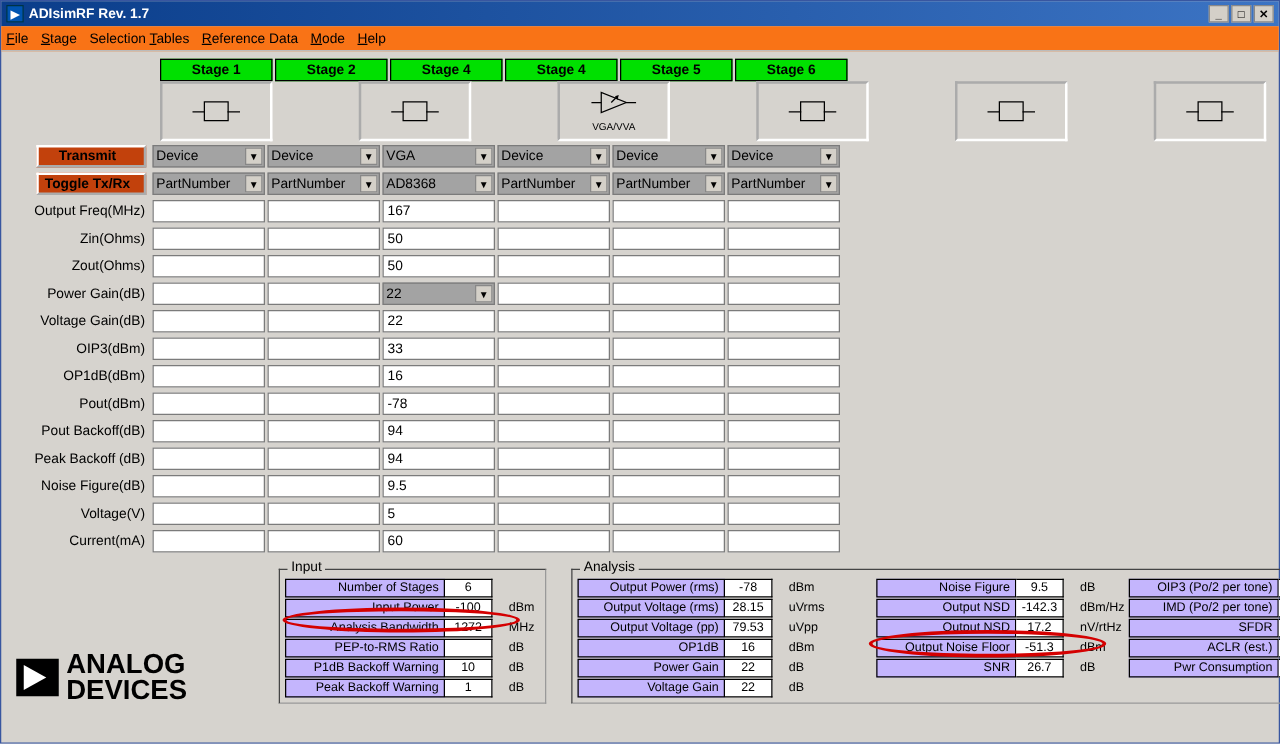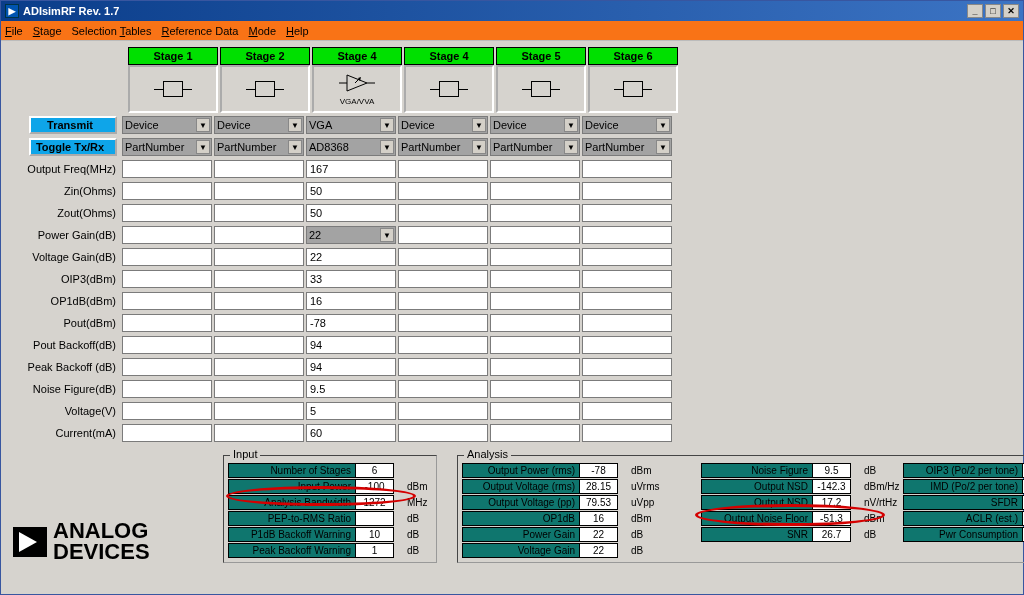--- a/index.html
+++ b/index.html
@@ -8,40 +8,40 @@
 .titlebar { height: 20px; background: linear-gradient(to right, #0a3d8a, #3c74c4); color: #fff; display: flex; align-items: center; padding: 0 4px; font-weight: bold; }
 .titlebar .icon { width: 14px; height: 14px; background: #0054b0; border:1px solid #034; margin-right: 4px; display:flex;align-items:center;justify-content:center;color:#fff;font-size:9px;}
 .titlebar .spacer { flex:1; }
 .titlebar .wbtn { width: 16px; height:14px; background:#d4d0c8; border:1px solid #888; margin-left:2px; display:flex;align-items:center;justify-content:center; font-size:9px; color:#000; }
 .menubar { height: 20px; background:#f97316; display:flex; align-items:center; padding:0 4px; gap:10px; border-bottom:1px solid #bbb;}
 .menubar span { cursor:default; }
 .menubar span u { text-decoration: underline; }
 .content { padding: 6px 8px; }
 .stage-header-row { display:flex; margin-left: 119px; }
 .stage-header { width: 90px; height:18px; background:#00e000; border:1px solid #000; font-weight:bold; display:flex;align-items:center;justify-content:center; margin-right:2px;}
-.symbol-row { display:flex; margin-left:119px; margin-top:0; }
+.symbol-row { display:flex; margin-left:119px; margin-top:0;justify-content:space-between; }
 .symbol { width:90px; height:48px; border:2px inset #fff; background:#d6d3ce; display:flex;flex-direction:column;align-items:center;justify-content:center; margin-right:2px;}
 .sym-pass { width:20px;height:16px; border:1px solid #000; display:inline-block; position:relative;}
 .sym-pass::before, .sym-pass::after { content:""; position:absolute; top:50%; width:10px; height:1px; background:#000;}
 .sym-pass::before { left:-10px;} .sym-pass::after { right:-10px;}
 .sym-amp svg { width:36px; height:20px;}
 .sym-label { font-size:8px; margin-top:2px;}
 .row { display:flex; align-items:center; height:20px; margin-top:2px;}
 .row .label { width:113px; text-align:right; padding-right:6px; font-size:11px;}
-.row .label.btn-label { border:2px outset #fff; background:#0ea5e9; height:18px; display:flex; align-items:center;justify-content:center; font-weight:bold; width:88px; margin-left:20px; margin-right:5px;}
+.row .label.btn-label { border:2px outset #fff; background:#c2410c; height:18px; display:flex; align-items:center;justify-content:center; font-weight:bold; width:88px; margin-left:20px; margin-right:5px;}
 .cell { width:90px; height:18px; margin-right:2px; display:flex; align-items:center;}
 .combo { width:100%; height:18px; border:1px solid #7b7b7b; background:#a3a3a3; display:flex; align-items:center; padding:0 2px; position:relative;}
 .combo .dd { width:14px; height:14px; border:1px solid #888; background:#d4d0c8; position:absolute; right:1px; top:1px; display:flex;align-items:center;justify-content:center; font-size:8px;}
 .txt { width:100%; height:18px; border:1px solid #7b7b7b; background:#fff; padding:0 3px; display:flex; align-items:center;}
 .bottom-panels { display:flex; gap:20px; margin-top:12px; padding:0 4px; align-items:flex-start;}
 .panel-group { border:1px inset #999; padding:6px 4px 4px 4px; position:relative;}
 .panel-title { position:absolute; top:-8px; left:6px; background:#d6d3ce; padding:0 3px; font-size:11px;}
 .mini-table { display:flex; flex-direction:column;}
 .mini-row { display:flex; height:16px; align-items:center;}
-.mini-row .lbl { border:1px solid #000; background:#0f766e; text-align:right; padding:0 4px; width:128px; height:15px; font-size:10px; display:flex; align-items:center; justify-content:flex-end;}
+.mini-row .lbl { border:1px solid #000; background:#c4b5fd; text-align:right; padding:0 4px; width:128px; height:15px; font-size:10px; display:flex; align-items:center; justify-content:flex-end;}
 .mini-row .val { border:1px solid #000; border-left:none; background:#fff; text-align:center; width:38px; height:15px; font-size:10px; display:flex; align-items:center; justify-content:center;}
 .mini-row .unit { width:38px; font-size:10px; padding-left:13px;}
 .logo-block { display:flex; align-items:center; gap:6px; margin-top:6px;}
 .logo-tri { width:34px; height:30px; background:#000; position:relative;}
 .logo-tri::after { content:""; position:absolute; left:6px; top:5px; width:0; height:0; border-left:18px solid #fff; border-top:10px solid transparent; border-bottom:10px solid transparent;}
 .logo-txt { font-family: Arial; font-weight:900; font-size:22px; letter-spacing:0px; line-height:0.95;}
 .analysis-cols { display:flex; gap:14px;}
 .ellipse { position:absolute; border:3px solid #d40000; border-radius:50%; pointer-events:none;}
 </style>
 </head>

